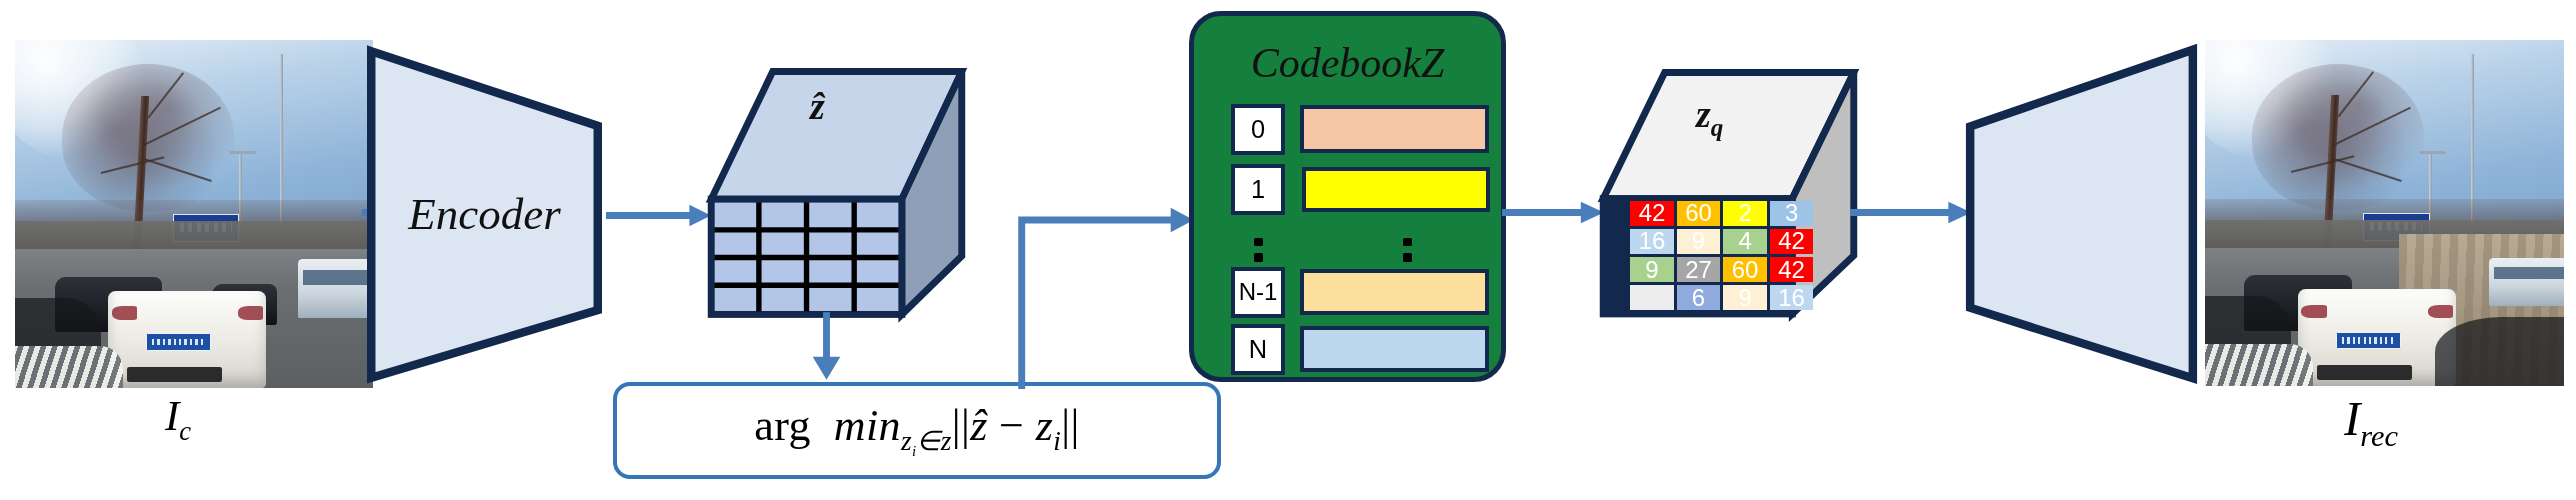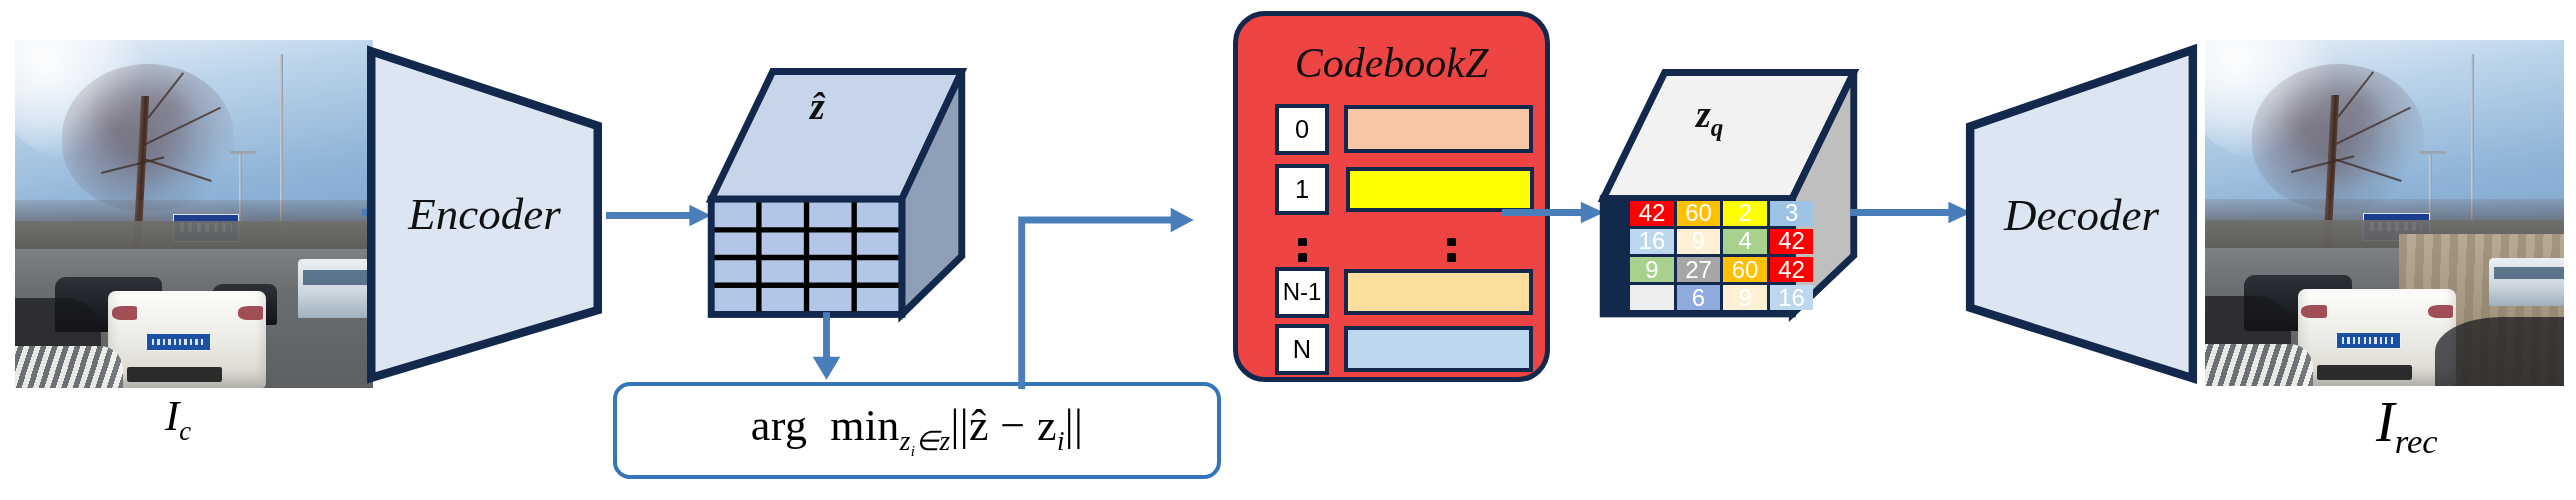--- a/index.html
+++ b/index.html
@@ -235,25 +235,24 @@
     justify-content: center;
     font-family: "Liberation Sans", sans-serif;
     font-size: 24px;
     color: #ffffff;
     line-height: 1;
   }
 
   
   #codebook-panel {
     position: absolute;
-    background: #ef4444;
+    background: #15803d;
     border: 5.4px solid #12284c;
     border-radius: 32px;
     box-sizing: border-box;
-    margin-left: 44px;
   }
   #codebook-title {
     position: absolute;
     left: 0; right: 0;
     text-align: center;
     font-family: "Liberation Serif", serif;
     font-style: italic;
     font-size: 42px;
     color: #111111;
     white-space: nowrap;
@@ -305,21 +304,21 @@
     align-items: center;
     justify-content: center;
   }
   #formula-text {
     font-family: "Liberation Serif", serif;
     font-size: 44px;
     color: #000000;
     white-space: nowrap;
     letter-spacing: 0.4px;
   }
-  #formula-text .it { }
+  #formula-text .it { font-style: italic; }
   #formula-text .sb { font-size: .62em; font-style: italic; vertical-align: sub; }
   #formula-text .sb2 { font-size: .55em; font-style: italic; vertical-align: sub; }
 
   
   .conn { position: absolute; }
   .conn svg { display: block; }
 </style>
 </head>
 <body>
 
@@ -498,21 +497,20 @@
     <svg width="123" height="31" viewBox="0 0 160 40">
       <line x1="0" y1="20" x2="132" y2="20" stroke="#4a7ebb" stroke-width="9"></line>
       <polygon points="128,6 158,20 128,34" fill="#4a7ebb"></polygon>
     </svg>
   </div>
 
   <div class="trapbox" id="decoder-block" style="left:1964px; top:43px; width:235px; height:342px;">
     <svg width="235" height="342" viewBox="0 0 306 444">
       <polygon points="8,108 298,8 298,436 8,344" fill="#dce6f2" stroke="#12284c" stroke-width="11" stroke-linejoin="miter"></polygon>
     </svg>
-    <div class="traplabel" style="top:146px;">Decoder</div>
   </div>
 
   <div class="photo" id="photo-right" style="left:2205px; top:40px; width:359px; height:346px;">
     <div class="sky"></div>
     <div class="sunglow"></div>
     <div class="pole" style="left:74%; top:4%; height:52%;"></div>
     <div class="pole" style="left:62.5%; top:32%; height:26%;"></div>
     <div class="lamparm" style="left:60%; top:32%;"></div>
     <div class="canopy"></div>
     <div class="bigtree-trunk"></div>
@@ -530,18 +528,18 @@
     <div class="shadow" style="left:0; top:74%; width:24%; height:26%; border-radius:0 40% 0 0;"></div>
     <div class="whitecar" style="left:26%; top:72%; width:44%; height:28%;">
       <div class="tail" style="left:2%;"></div>
       <div class="tail" style="right:2%;"></div>
       <div class="plate"></div>
       <div class="bumper"></div>
     </div>
     <div class="shadow" style="left:64%; top:80%; width:40%; height:22%; border-radius:46% 8% 0 0;"></div>
     <div class="stripetarp" style="left:-4%; top:88%; width:34%; height:14%;"></div>
   </div>
-  <div class="caption" style="left:2344px; top:394px; font-size:56px;margin-left:32px;">
+  <div class="caption" style="left:2344px; top:394px; font-size:49px;">
     <span>I</span><span class="sub">rec</span>
   </div>
 
 </div>
 
 
 </body></html>

